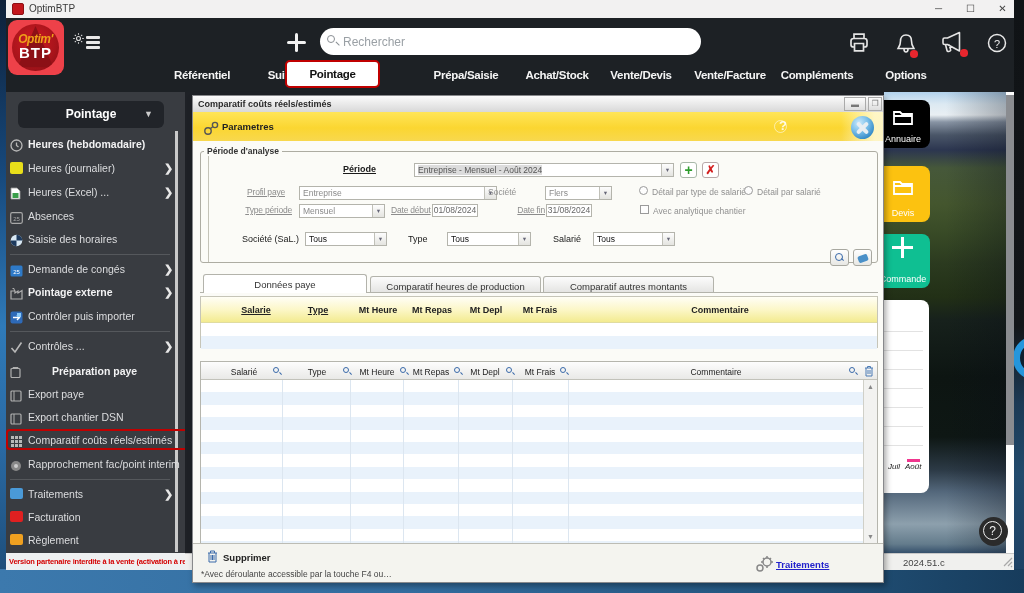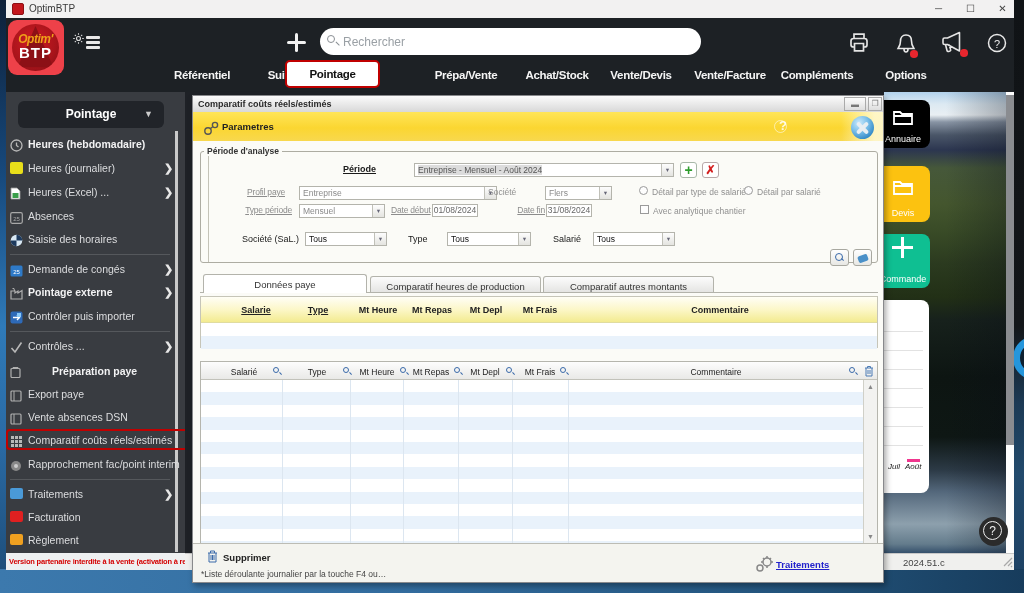--- a/index.html
+++ b/index.html
@@ -154,21 +154,21 @@
 <div class="abs" id="plus1"></div>
 <div class="abs" id="plus2"></div>
 <div class="abs" id="search"></div>
 <div class="abs" id="searchmag"></div>
 <div class="abs" id="searchmagh"></div>
 <div class="abs" id="searchtxt">Rechercher</div>
 
 <div class="abs" id="nav">
 <span class="nav" style="left:152px;">Référentiel</span>
 <span class="nav" style="left:240px;">Suivi co.</span>
-<span class="nav" style="left:416px;">Prépa/Vente</span>
+<span class="nav" style="left:416px;">Prépa/Saisie</span>
 <span class="nav" style="left:507px;">Achat/Stock</span>
 <span class="nav" style="left:591px;">Vente/Devis</span>
 <span class="nav" style="left:680px;">Vente/Facture</span>
 <span class="nav" style="left:767px;">Compléments</span>
 <span class="nav" style="left:856px;">Options</span>
 </div>
 <div class="abs" id="pbox">
     <div class="abs" id="pboxt">Pointage</div>
   </div>
 
@@ -250,21 +250,21 @@
     <div class="sbi sbb" style="top:371px;padding-left:24px;">Préparation paye</div>
     <div class="abs sbicon" style="top:394px;"><svg width="12" height="12" viewBox="0 0 12 12">
         <rect x="1" y="1" width="10" height="10" rx="1" fill="none" stroke="#b0b0b0" stroke-width="1.2"></rect>
         <path d="M4 1 V11" stroke="#b0b0b0" stroke-width="1"></path>
       </svg></div>
     <div class="sbi" style="top:394px;">Export paye</div>
     <div class="abs sbicon" style="top:417px;"><svg width="12" height="12" viewBox="0 0 12 12">
         <rect x="1" y="1" width="10" height="10" rx="1" fill="none" stroke="#b0b0b0" stroke-width="1.2"></rect>
         <path d="M4 1 V11" stroke="#b0b0b0" stroke-width="1"></path>
       </svg></div>
-    <div class="sbi" style="top:417px;">Vente absences DSN</div>
+    <div class="sbi" style="top:417px;">Export chantier DSN</div>
     <div class="abs sbicon" style="top:440px;"><svg width="13" height="13" viewBox="0 0 13 13">
         <g fill="#b8b8b8">
           <rect x="1" y="1" width="3" height="3"></rect>
           <rect x="5" y="1" width="3" height="3"></rect>
           <rect x="9" y="1" width="3" height="3"></rect>
           <rect x="1" y="5" width="3" height="3"></rect>
           <rect x="5" y="5" width="3" height="3"></rect>
           <rect x="9" y="5" width="3" height="3"></rect>
           <rect x="1" y="9" width="3" height="3"></rect>
           <rect x="5" y="9" width="3" height="3"></rect>
@@ -482,21 +482,21 @@
       <span class="sarr" style="top:3px;">▲</span>
       <span class="sarr" style="bottom:3px;">▼</span>
     </div>
   </div>
 
   <div class="abs" id="fbottom">
     <svg class="abs" style="left:14px;top:6px;" width="11" height="13" viewBox="0 0 11 13">
         <path d="M1 3 H10 M2 3 V12 H9 V3 M4 5 V10 M5.5 5 V10 M7 5 V10 M3.5 3 V1 H7.5 V3" fill="none" stroke="#3a6aaa" stroke-width="1"></path>
       </svg>
     <div class="abs" id="suppr">Supprimer</div>
-    <div class="abs" id="liste">*Liste déroulante journalier par la touche F4 ou…</div>
+    <div class="abs" id="liste">*Avec déroulante accessible par la touche F4 ou…</div>
     <svg class="abs" style="left:560px;top:10px;" width="24" height="20" viewBox="0 0 24 20">
         <circle cx="14" cy="8" r="4" fill="none" stroke="#888" stroke-width="1.5"></circle>
         <circle cx="7" cy="14" r="3" fill="none" stroke="#888" stroke-width="1.5"></circle>
         <path d="M14 2 V4 M14 12 V14 M8 8 H10 M18 8 H20 M10 4 L11.5 5.5 M16.5 5.5 L18 4" stroke="#888" stroke-width="1.5"></path>
       </svg>
     <div class="abs" id="traite">Traitements</div>
   </div>
 </div>
 
 </body></html>

